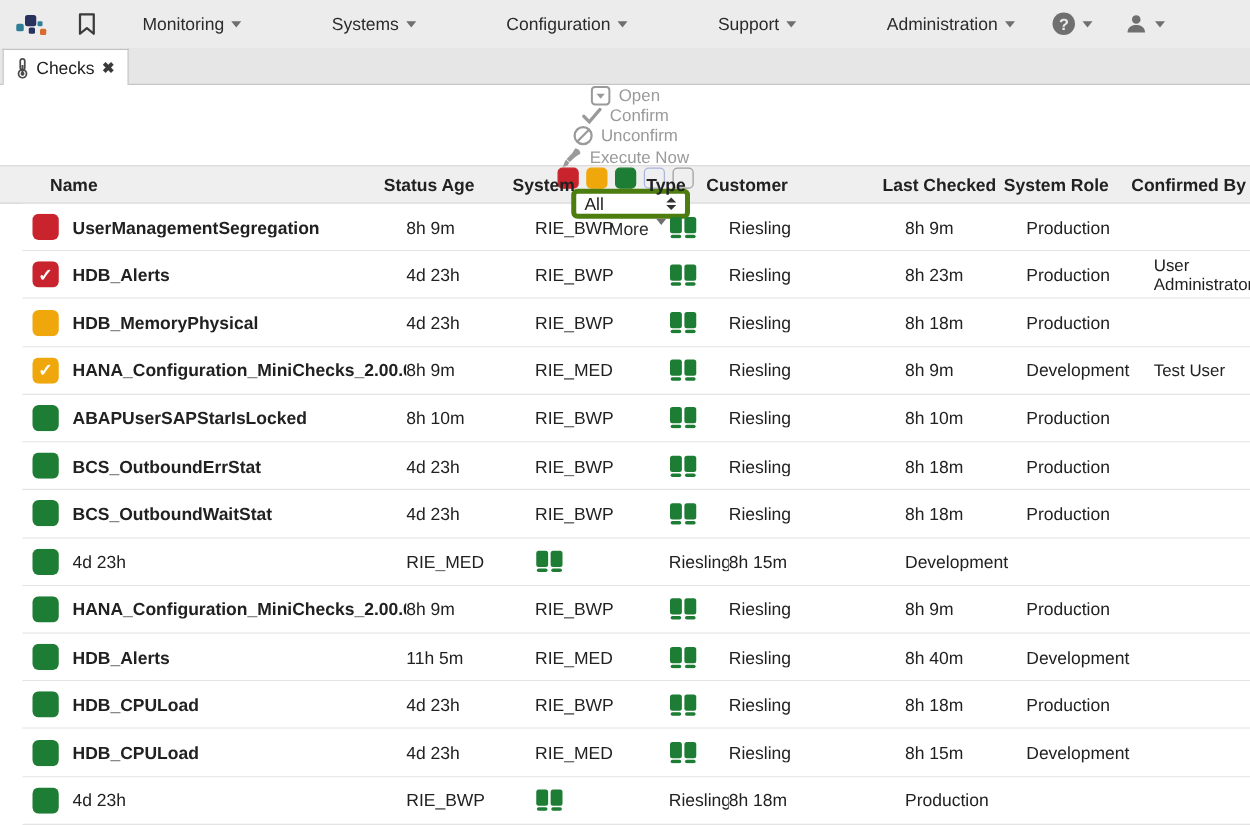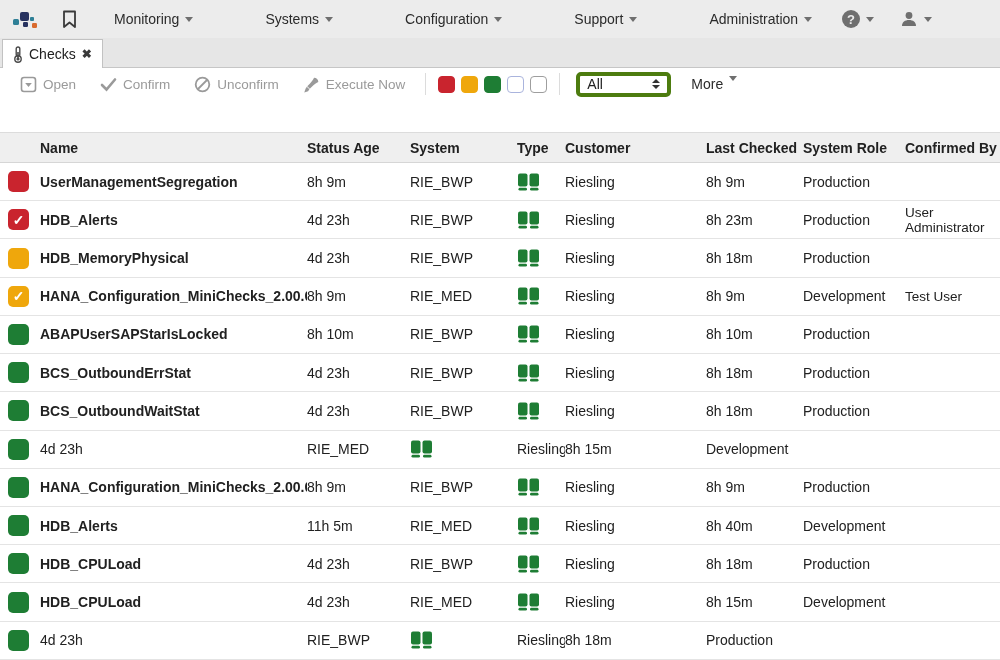--- a/index.html
+++ b/index.html
@@ -21,21 +21,21 @@
 
   
   .tabstrip { height: 30px; background: #e6e6e6; border-bottom: 1px solid #c6c6c6;
     display: flex; align-items: flex-end; padding-left: 2px; }
   .tab { background: #fff; border: 1px solid #c2c2c2; border-bottom: none; height: 29px;
     margin-bottom: -1px; display: flex; align-items: center; padding: 0 10px; gap: 6px;
     font-size: 14px; cursor: pointer; }
   .tab-close { font-size: 12px; font-weight: bold; color: #3a3a3a; cursor: pointer; }
 
   
-  .toolbar { height: 32px; background: #fff; display: flex; align-items: center; padding: 0 8px; }
+  .toolbar { height: 32px; background: #fff; display: flex; align-items: center; padding: 0 8px; flex-direction: column; }
   .tb-btn { display: flex; align-items: center; gap: 6px; color: #9a9a9a; font-size: 13.5px;
     padding: 0 12px; cursor: default; }
   .tb-btn svg { display: block; }
   .tb-divider { width: 1px; height: 22px; background: #dcdcdc; margin: 0 8px; }
   .filter-group { display: flex; align-items: center; gap: 6px; padding: 0 4px; }
   .filter-square { width: 17px; height: 17px; border-radius: 4px; border: 1px solid transparent;
     display: inline-block; cursor: pointer; }
   .select-box { display: flex; align-items: center; justify-content: space-between;
     border: 4px solid #4d7c0f; border-radius: 5px; background: #fff; height: 25px;
     width: 95px; margin-left: 8px; padding: 0 7px; font-size: 14px; cursor: pointer; }
@@ -48,21 +48,21 @@
 
   
   .spacer { height: 32px; background: #fff; }
   .grid-row { display: grid;
     grid-template-columns: 40px 267px 103px 107px 48px 141px 97px 102px 1fr;
     align-items: center; }
   .thead { height: 31px; background: #efefef; border-top: 1px solid #dcdcdc;
     border-bottom: 1px solid #d6d6d6; font-weight: bold; font-size: 14px; }
   .thead .cell { cursor: pointer; }
   .cell { padding-right: 8px; overflow: hidden; white-space: nowrap; font-size: 14px; }
-  .row { height: 38.23px; border-bottom: 1px solid #e4e4e4; background: #fff; cursor: pointer; }
+  .row { height: 38.23px; border-bottom: 1px solid #e4e4e4; background: #fff; cursor: pointer; margin-left: 18px; }
   .cell-name { font-weight: bold; }
   .cell-wrap { white-space: normal; line-height: 15px; font-size: 13.5px; }
   .status-icon { width: 21px; height: 21px; border-radius: 5px; margin-left: 8px;
     display: flex; align-items: center; justify-content: center;
     color: #fff; font-size: 14px; font-weight: bold; }
   .type-icon { display: block; }
 </style>
 </head>
 <body>
 

